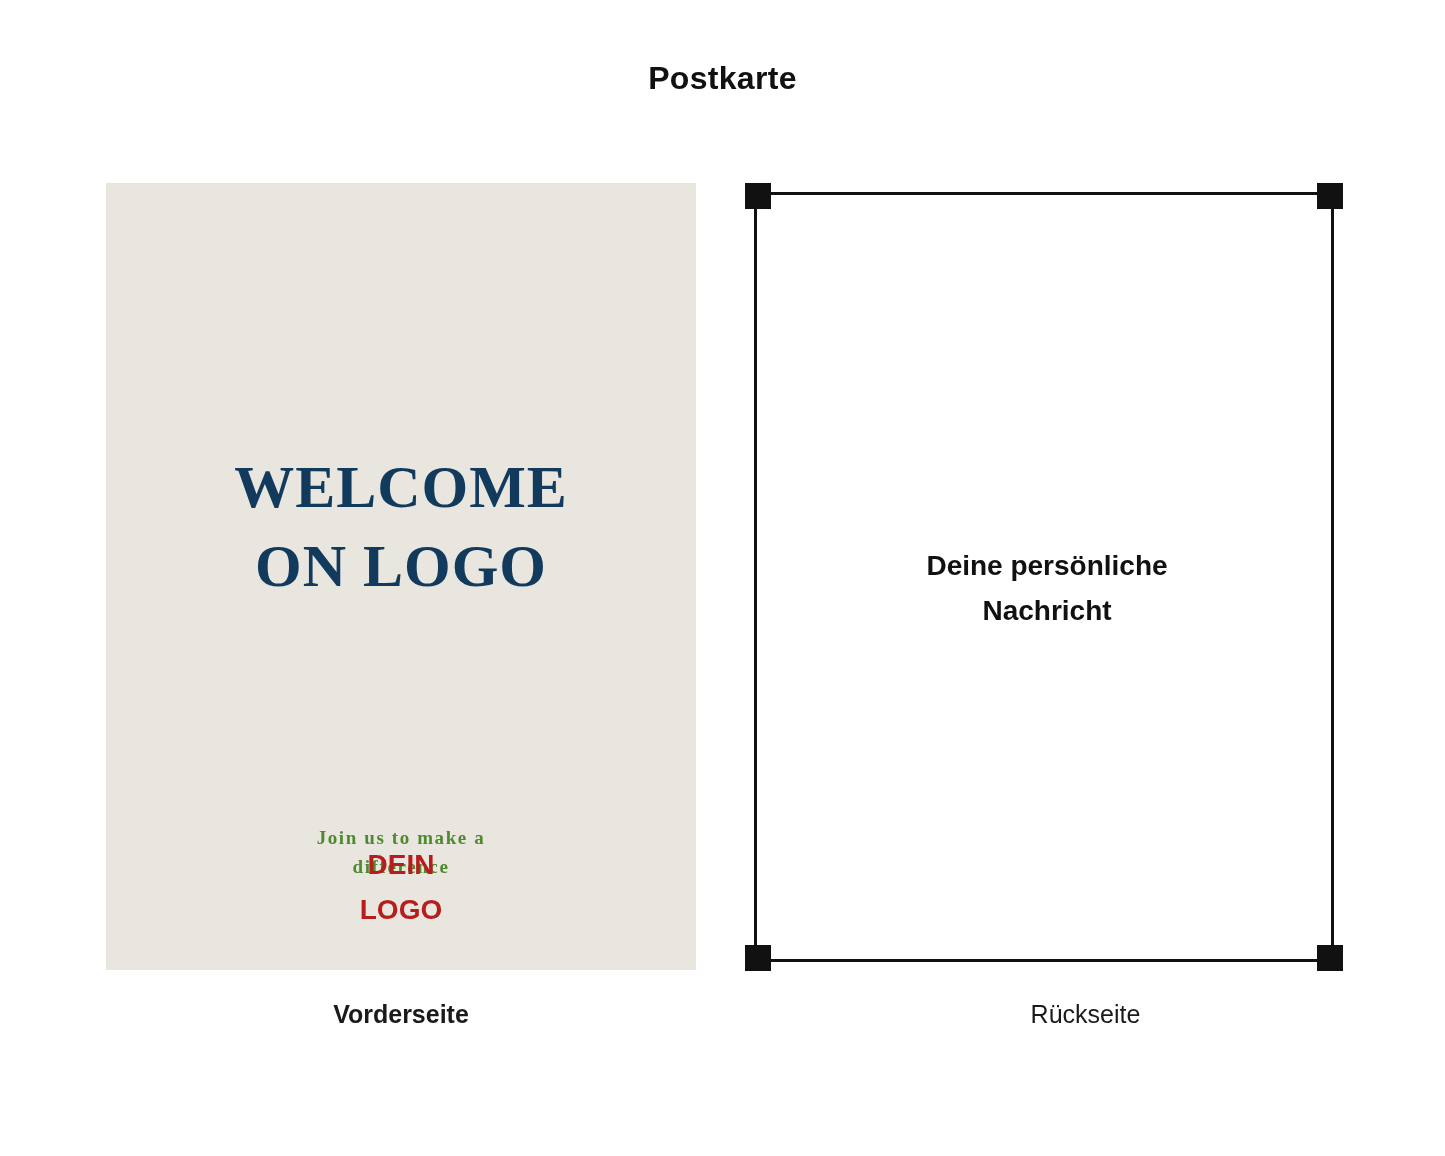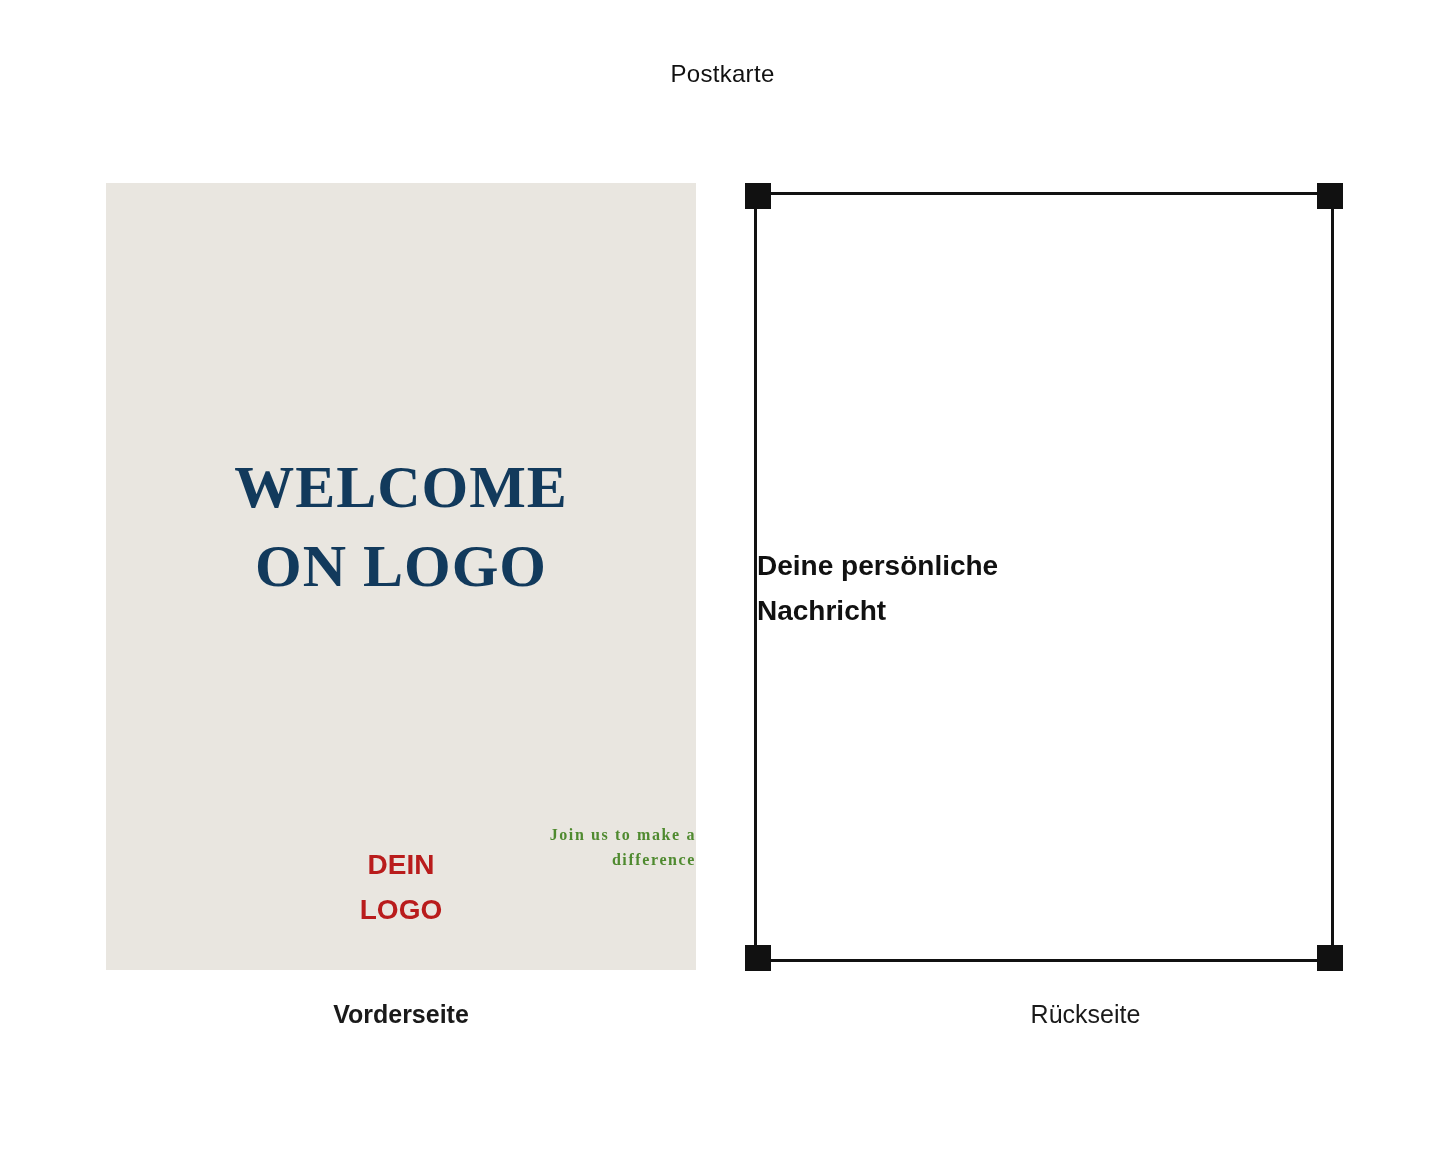--- a/index.html
+++ b/index.html
@@ -15,22 +15,22 @@
     position: relative;
     overflow: hidden;
   }
 
   .page-title {
     position: absolute;
     top: 60px;
     left: 0;
     width: 1445px;
     text-align: center;
-    font-size: 24px;
-    font-weight: normal;
+    font-size: 32px;
+    font-weight: bold;
     letter-spacing: 0.3px;
     color: #111111;
   }
 
   
   .front-wrap {
     position: absolute;
     left: 106px;
     top: 183px;
     width: 590px;
@@ -55,25 +55,25 @@
     letter-spacing: 1px;
   }
   .front-headline .line2 {
     display: block;
   }
   .front-sub {
     position: absolute;
     left: 0;
     top: 640px;
     width: 590px;
-    text-align: right;
+    text-align: center;
     font-family: "Liberation Serif", serif;
     font-weight: bold;
     color: #4f8a2f;
-    font-size: 16px;
+    font-size: 19px;
     line-height: 1.55;
     letter-spacing: 1.6px;
   }
   .front-sub .sub-line {
     display: block;
   }
   .front-logo {
     position: absolute;
     left: 0;
     top: 660px;
@@ -122,20 +122,21 @@
     height: 770px;
     background: #ffffff;
     border: 3px solid #111111;
     box-sizing: border-box;
   }
   .back-text {
     position: absolute;
     left: 0;
     top: 348px;
     width: 580px;
+    text-align: center;
     font-size: 28px;
     font-weight: bold;
     line-height: 1.62;
     color: #111111;
   }
   .back-text .msg-line {
     display: block;
   }
   .handle {
     position: absolute;

